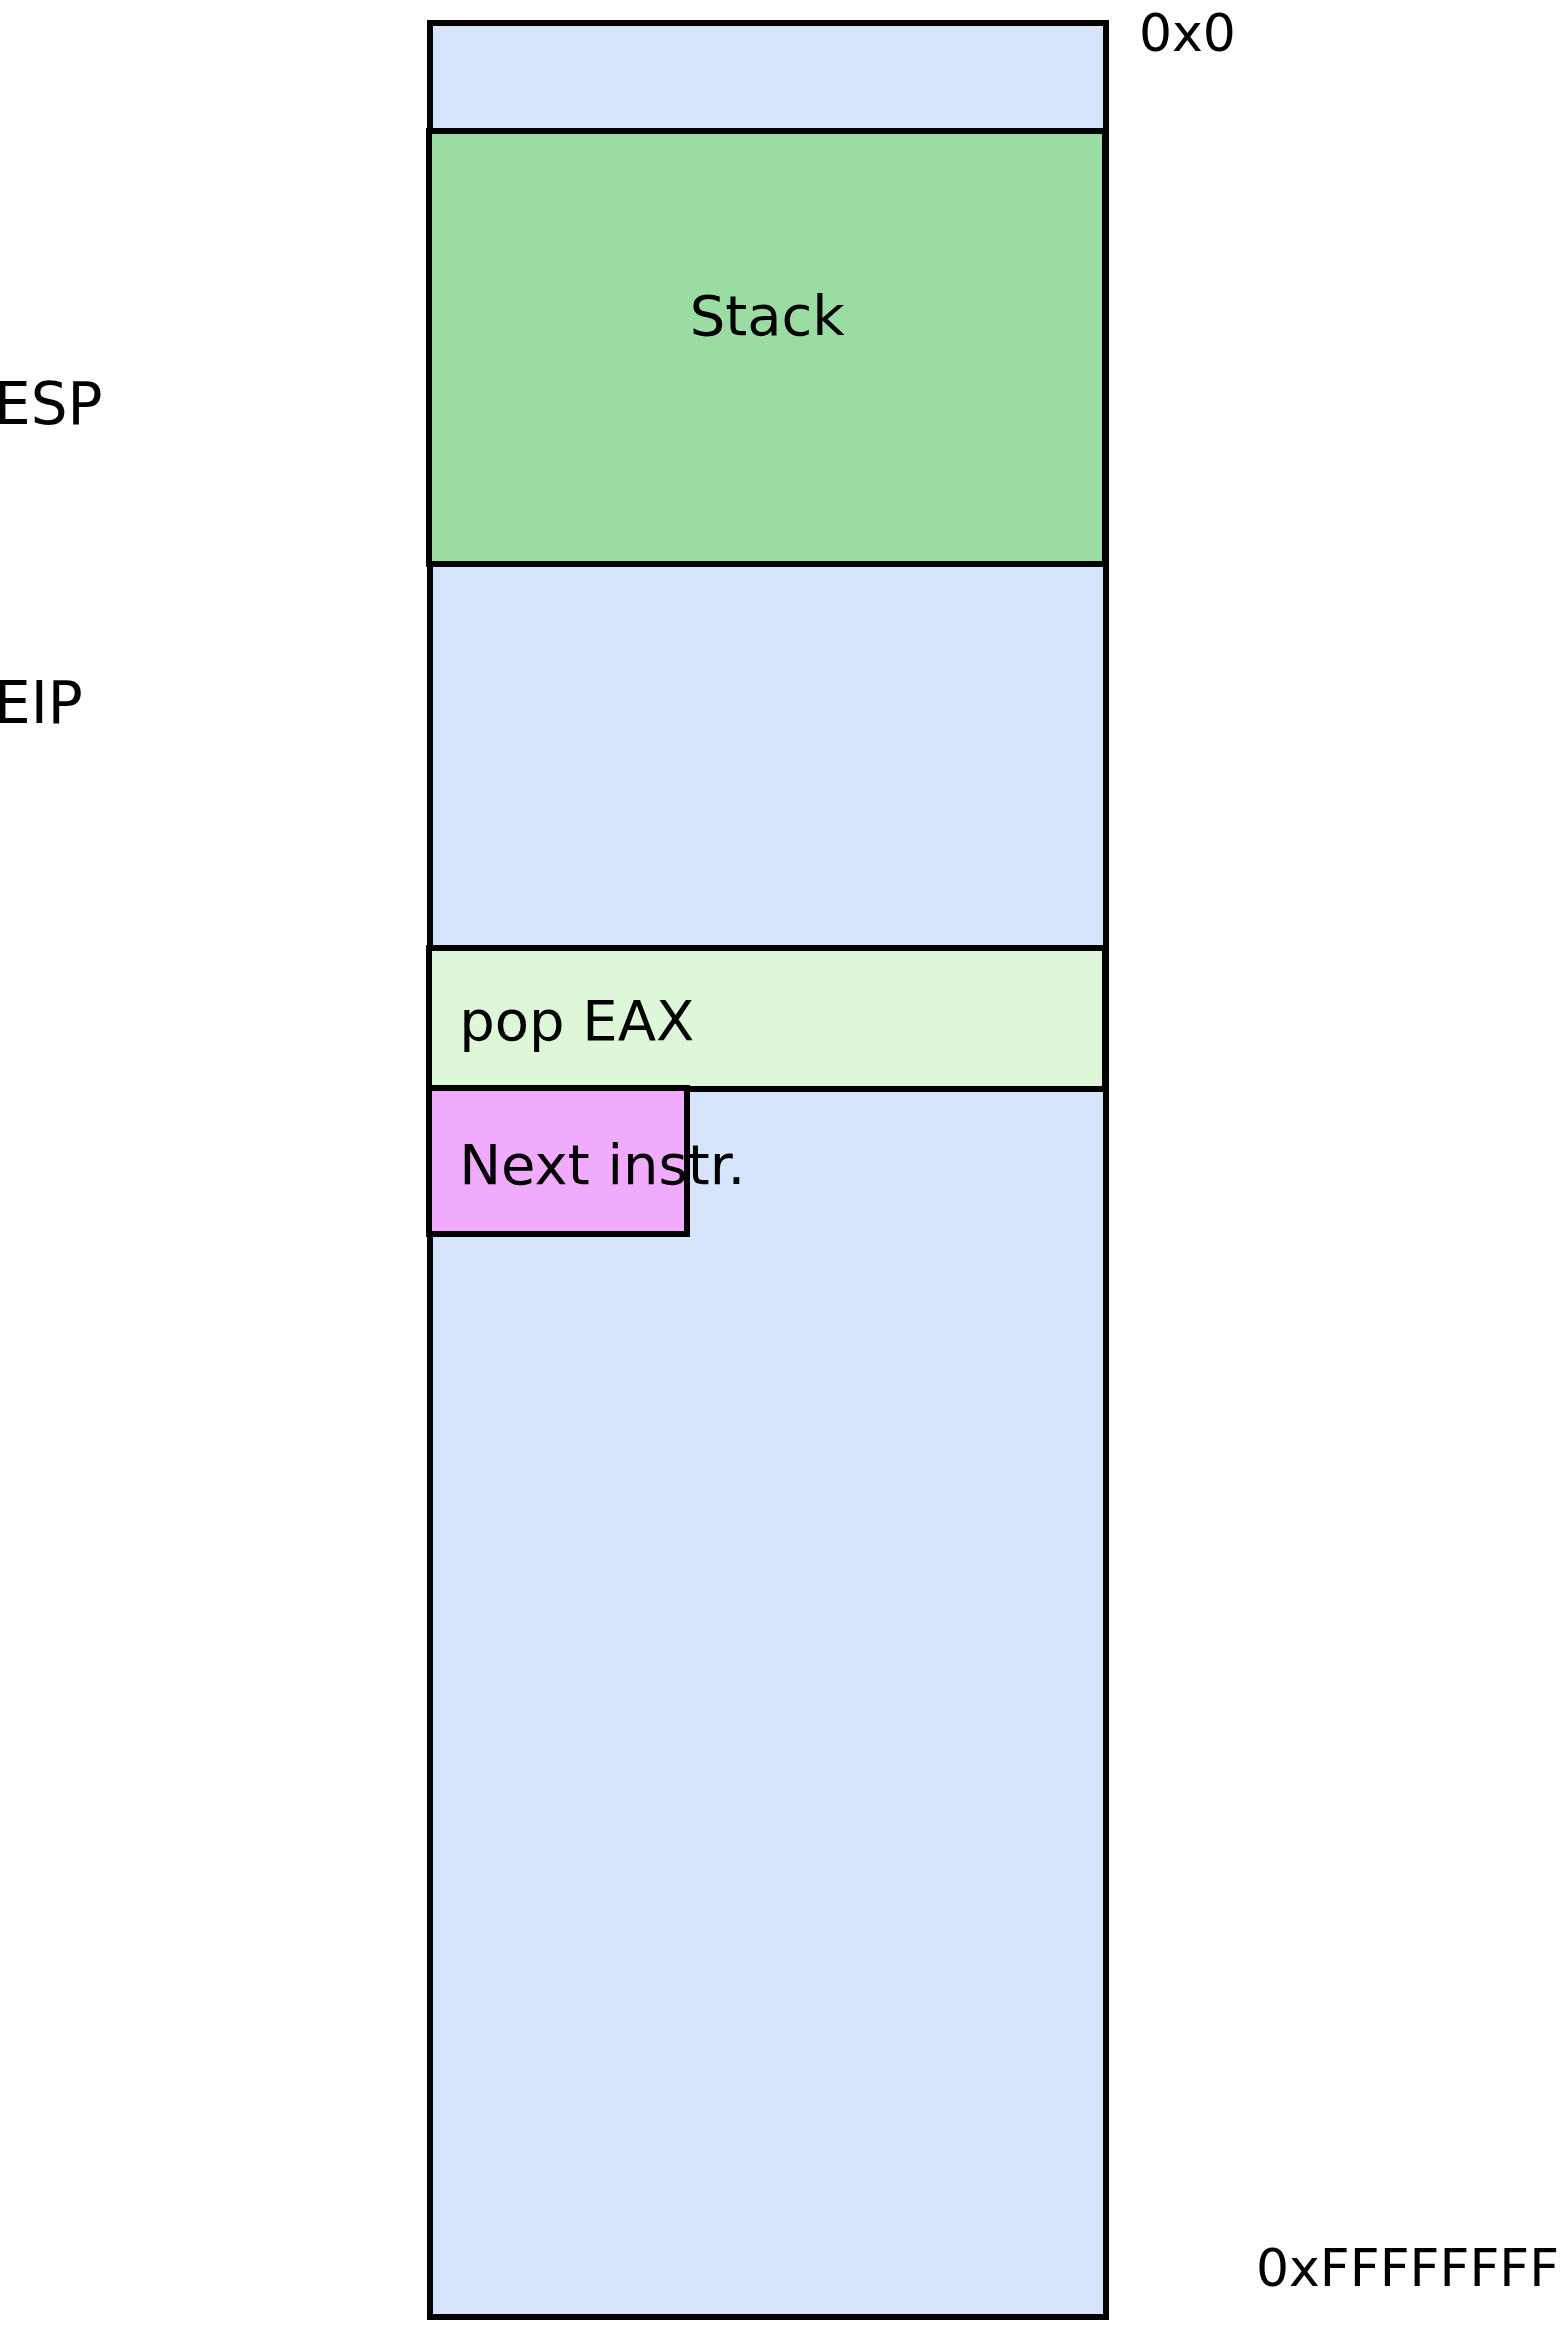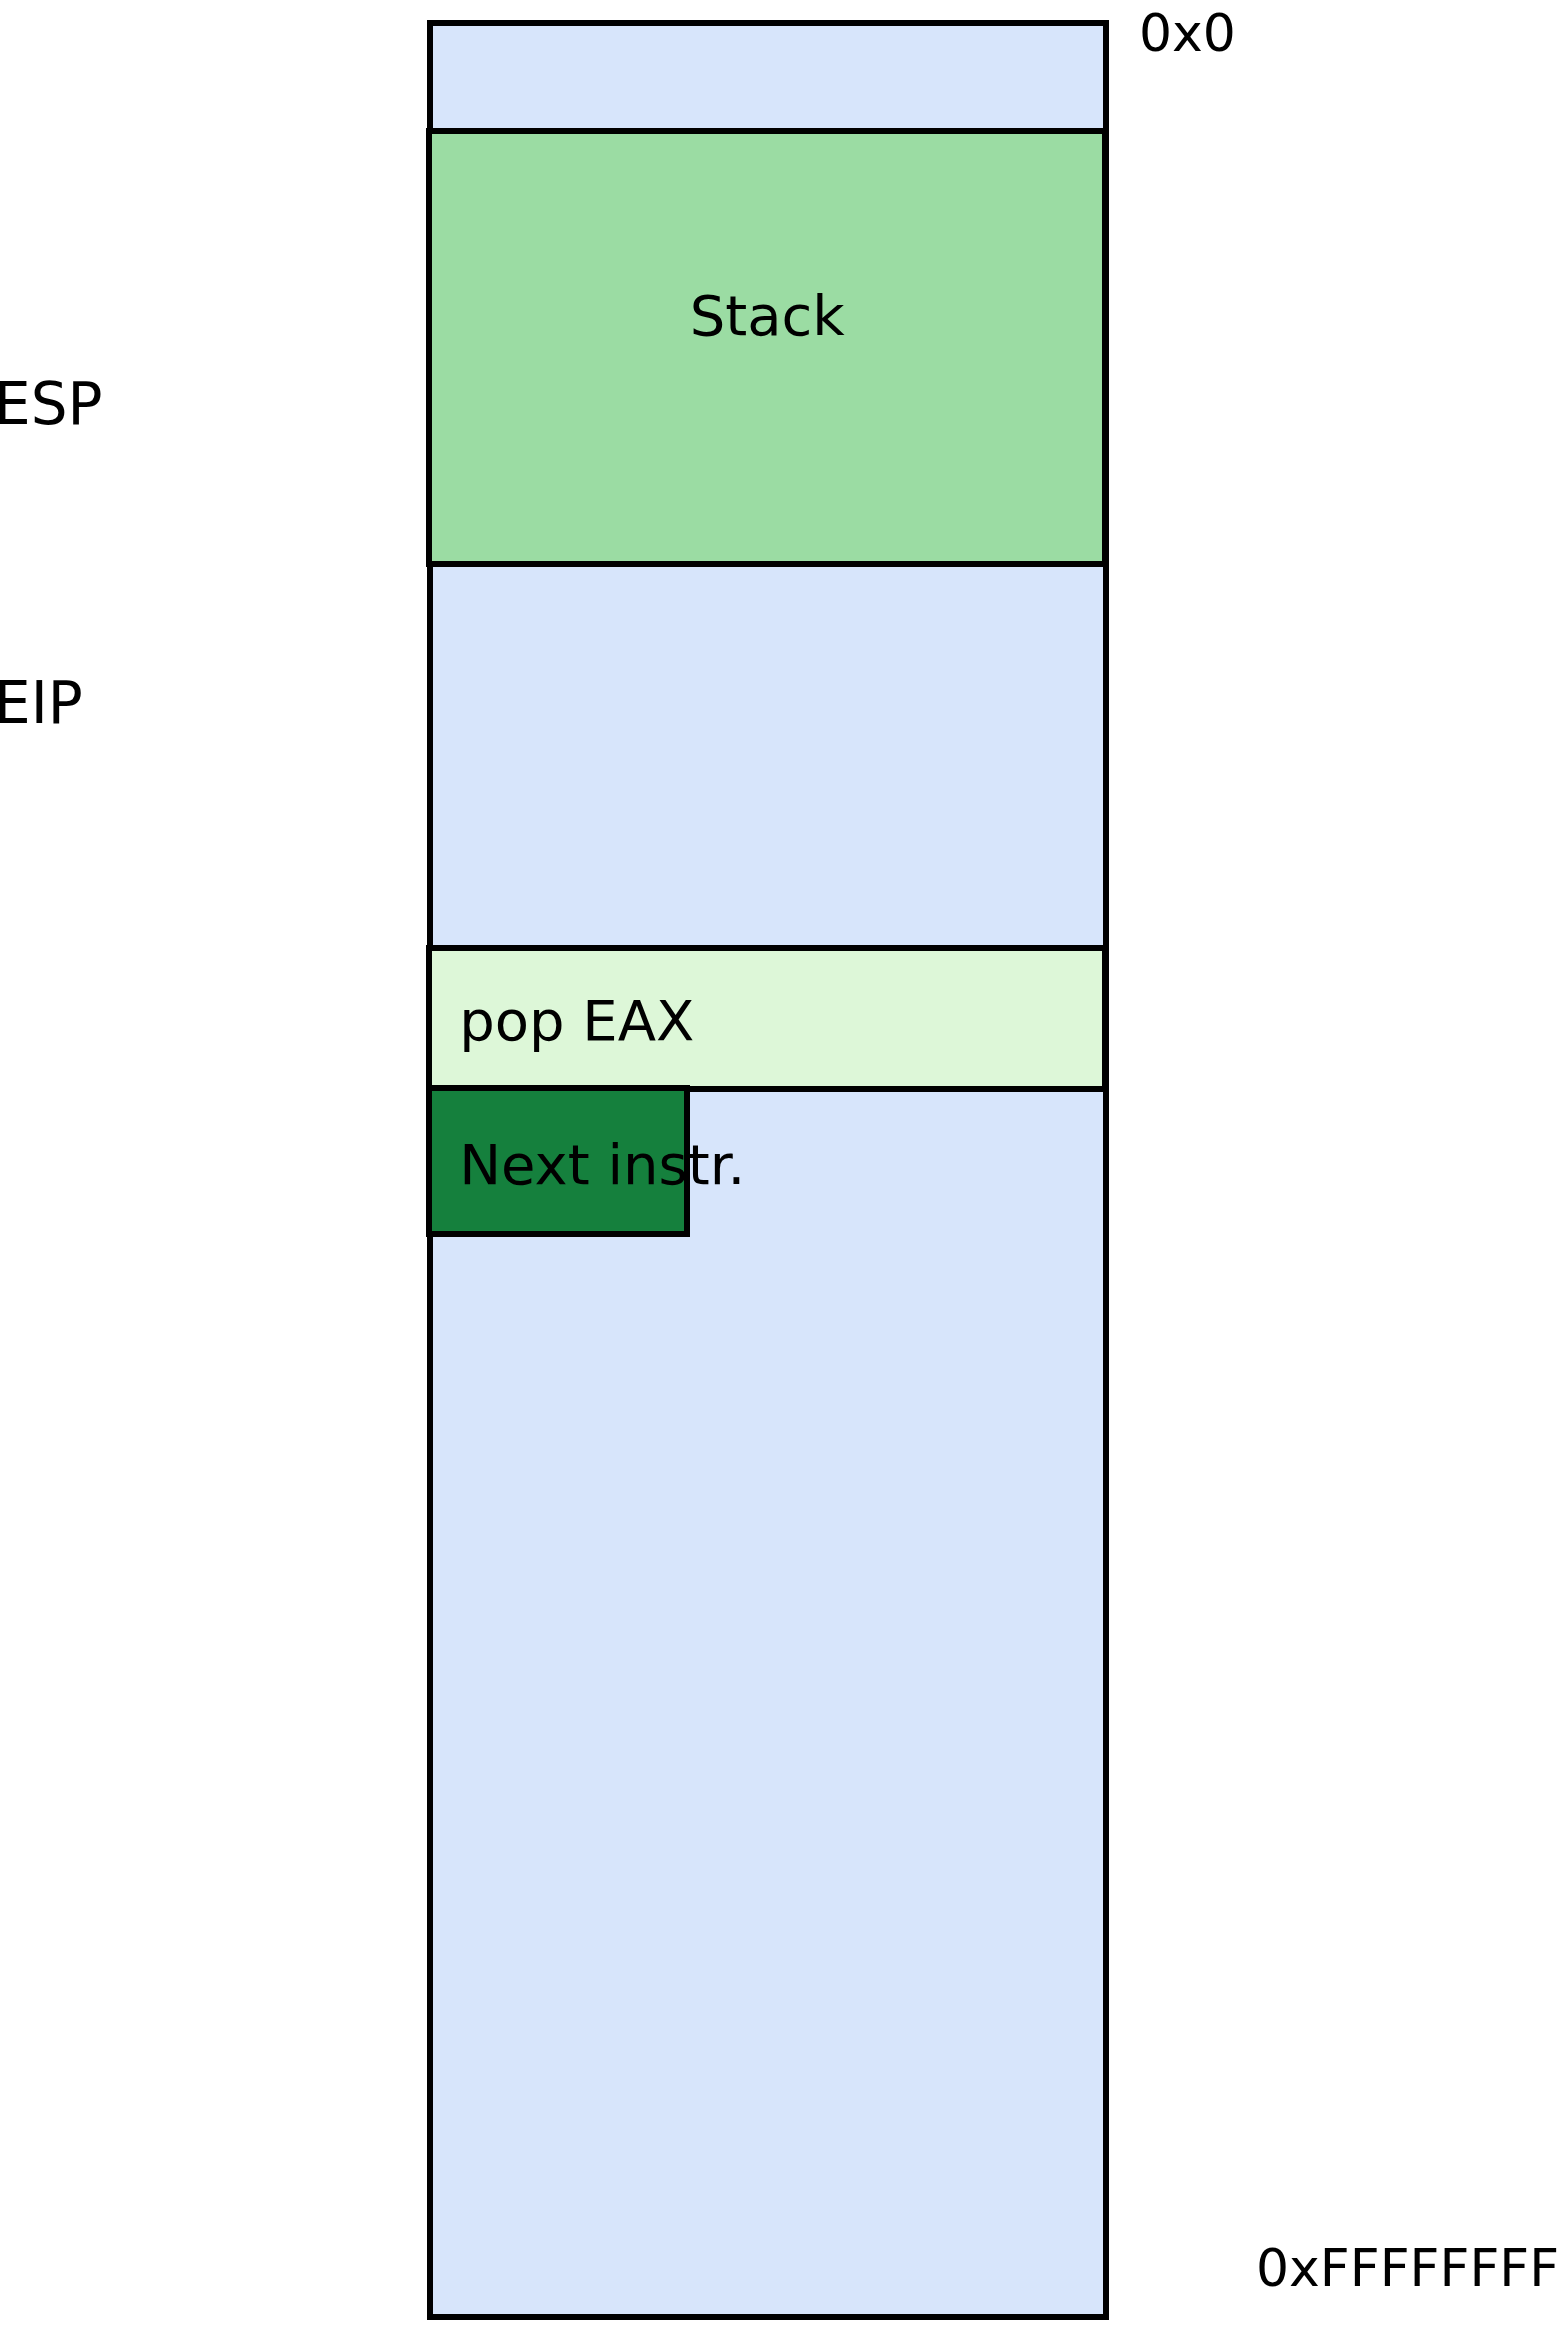--- a/index.html
+++ b/index.html
@@ -54,21 +54,21 @@
   .band-pop {
     top: 919px;          
     height: 147px;       
     background: #ddf7d8;
   }
 
   .band-next {
     top: 1059px;         
     width: 264px;        
     height: 152px;       
-    background: #15803d;
+    background: #f0abfc;
   }
 
   .band-label {
     position: absolute;
     font-size: 56px;
     line-height: 1;
     color: #000000;
     white-space: nowrap;
     text-align: center;
   }

